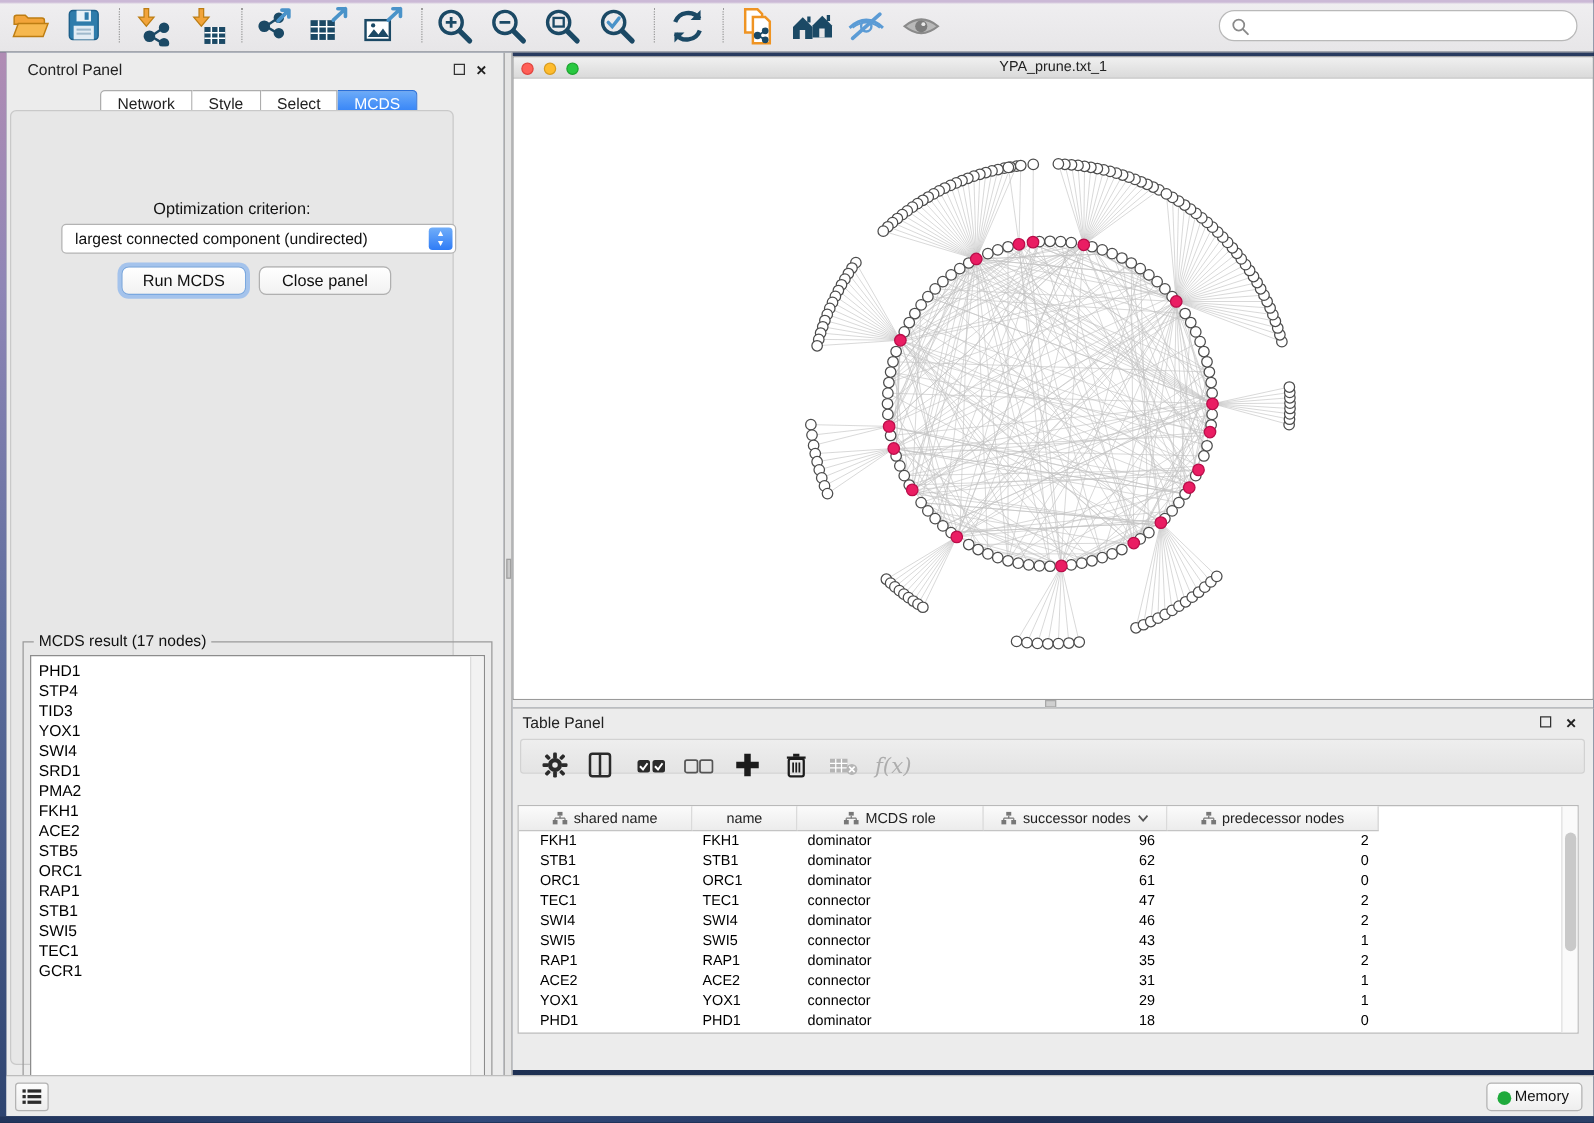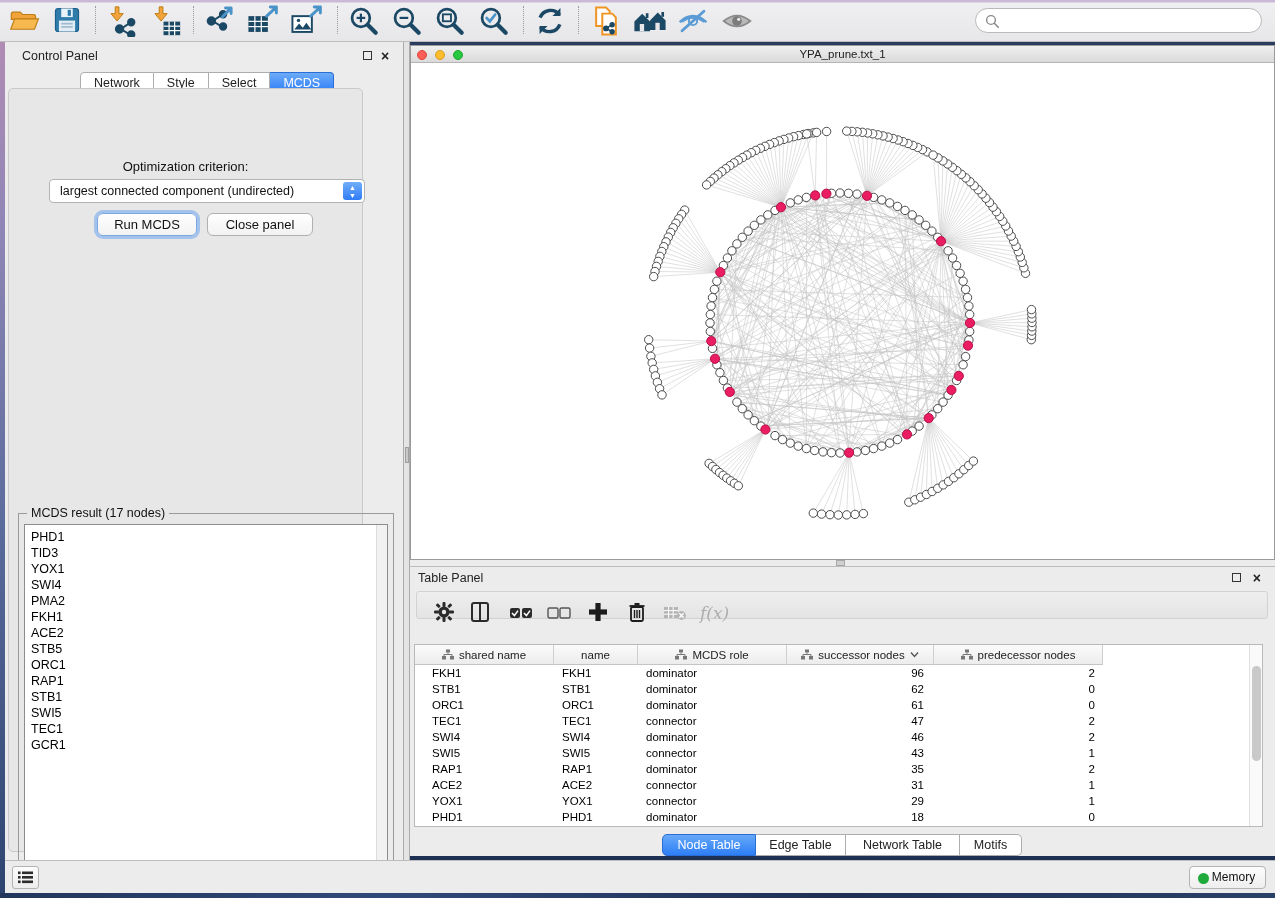--- a/index.html
+++ b/index.html
@@ -315,23 +315,25 @@
         <span class="val">largest connected component (undirected)</span>
         <span class="stepper">▲<br>▼</span>
       </div>
       <div class="btn" id="run-mcds">Run MCDS</div>
       <div class="btn" id="close-panel">Close panel</div>
       <div id="result-box">
         <span id="result-legend">MCDS result (17 nodes)</span>
         <div id="result-list">
           <div id="result-items">
               <div class="result-item">PHD1</div>
+              <div class="result-item">STP4</div>
               <div class="result-item">TID3</div>
               <div class="result-item">YOX1</div>
               <div class="result-item">SWI4</div>
+              <div class="result-item">SRD1</div>
               <div class="result-item">PMA2</div>
               <div class="result-item">FKH1</div>
               <div class="result-item">ACE2</div>
               <div class="result-item">STB5</div>
               <div class="result-item">ORC1</div>
               <div class="result-item">RAP1</div>
               <div class="result-item">STB1</div>
               <div class="result-item">SWI5</div>
               <div class="result-item">TEC1</div>
               <div class="result-item">GCR1</div>
@@ -1180,26 +1182,20 @@
             <div class="tcell" style="width: 149px; padding-left: 8px;">dominator</div>
             <div class="tcell" style="width: 147px; text-align: right; padding-right: 10px;">18</div>
             <div class="tcell" style="width: 169px; text-align: right; padding-right: 8px;">0</div>
           </div>
         </div>
       <div id="tbl-scroll">
         <div id="tbl-thumb"></div>
       </div>
     </div>
 
-    <div id="tp-tabs">
-        <div class="tptab active" style="width: 94px;">Node Table</div>
-        <div class="tptab" style="width: 90px;">Edge Table</div>
-        <div class="tptab" style="width: 114px;">Network Table</div>
-        <div class="tptab" style="width: 62px;">Motifs</div>
-      </div>
   </div>
 
   <div id="status-bar" class="abs">
     <div id="list-btn">
       <svg width="25" height="21" viewBox="0 0 25 21">
         <rect x="5" y="4.5" width="2.6" height="2.6" fill="#2b2b2b"></rect>
         <rect x="9" y="4.5" width="11" height="2.6" fill="#2b2b2b"></rect>
         <rect x="5" y="9" width="2.6" height="2.6" fill="#2b2b2b"></rect>
         <rect x="9" y="9" width="11" height="2.6" fill="#2b2b2b"></rect>
         <rect x="5" y="13.5" width="2.6" height="2.6" fill="#2b2b2b"></rect>

